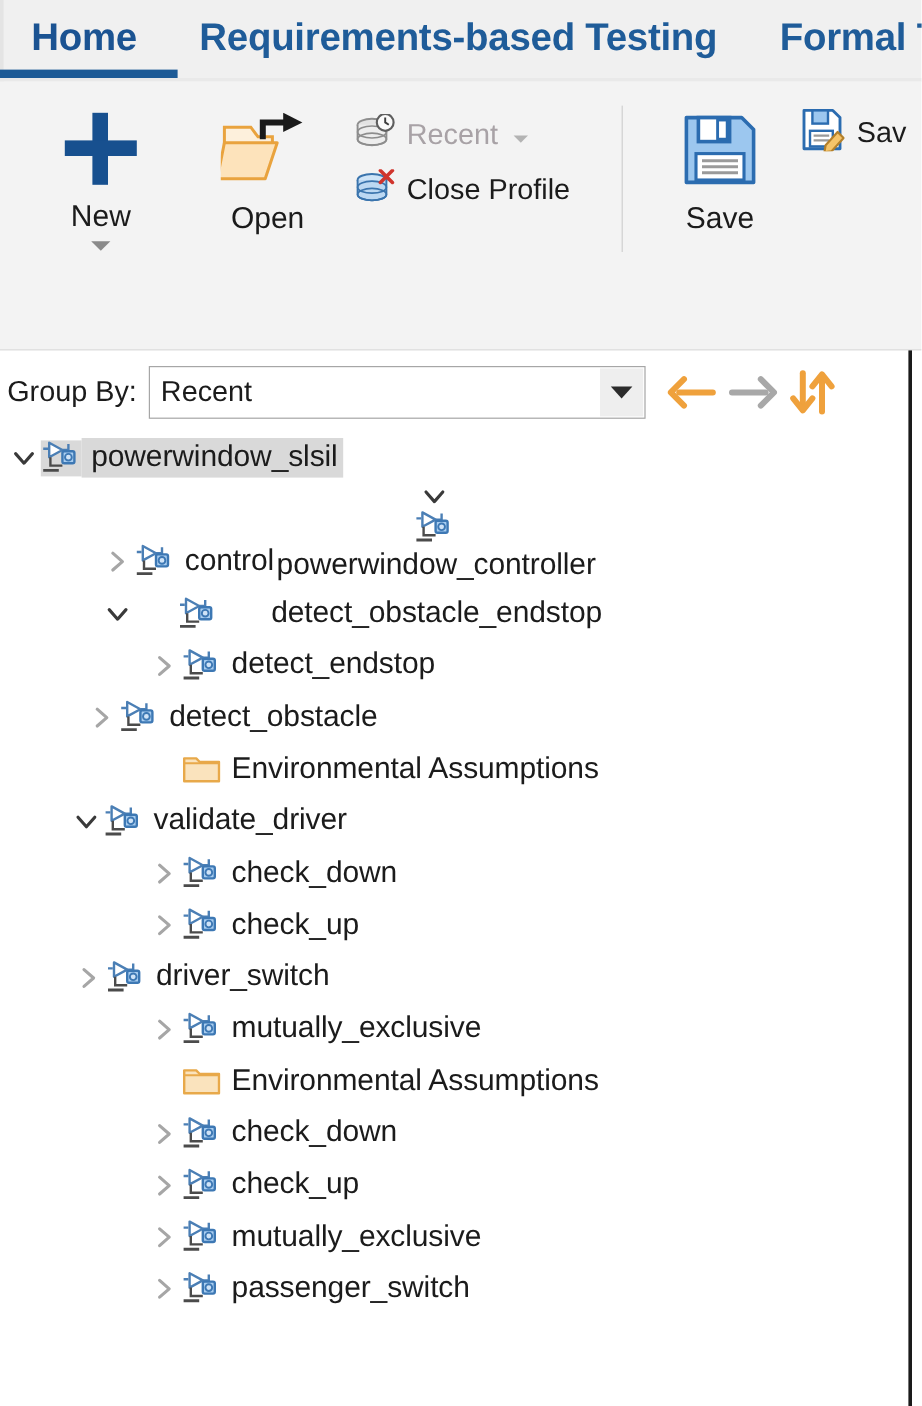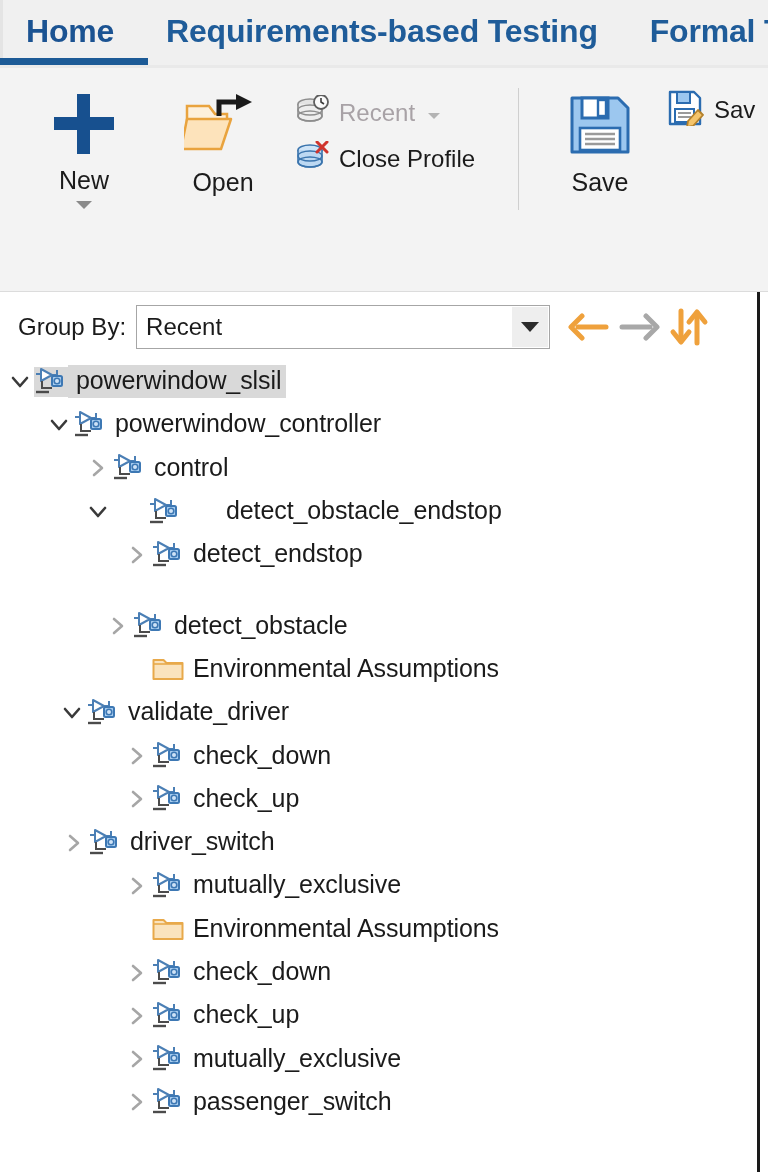--- a/index.html
+++ b/index.html
@@ -175,21 +175,20 @@
   }
 
   
   .groupby-bar {
     position: absolute;
     left: 0; top: 298px;
     width: 768px; height: 58px;
     background: #ffffff;
     display: flex;
     align-items: center;
-    padding-left: 12px;
   }
   .groupby-label {
     margin-left: 6px;
     font-size: 24px;
     color: #1b1b1b;
     white-space: nowrap;
   }
   .combo {
     position: relative;
     margin-left: 10px;
@@ -417,21 +416,21 @@
             <path d="M6,2 l11,6 l-11,6 z" fill="#ffffff" stroke="#4b7fb5" stroke-width="2" stroke-linejoin="round"></path>
             <path d="M17,8 h5 v-5" fill="none" stroke="#4b7fb5" stroke-width="2"></path>
             <path d="M7,14 v7 h10" fill="none" stroke="#4b4b4b" stroke-width="2"></path>
             <rect x="17" y="9" width="10" height="10" rx="1.5" fill="#a8cdf0" stroke="#3d78b4" stroke-width="2"></rect>
             <circle cx="22" cy="14" r="2.8" fill="#cfe3f7" stroke="#3d78b4" stroke-width="1.6"></circle>
             <path d="M1,25 h13" stroke="#4b4b4b" stroke-width="2.4"></path>
           </svg>
         </span>
         <span class="node-label">powerwindow_slsil</span>
       </div>
-      <div class="tree-row" style="padding-left: 45px;">
+      <div class="tree-row" style="padding-left: 45px; flex-direction: column;">
         <span class="twisty">
           <svg width="22" height="22" viewBox="0 0 22 22">
             <path d="M4,7 l7,8 l7,-8" fill="none" stroke="#3a3a3a" stroke-width="2.6" stroke-linecap="round" stroke-linejoin="round"></path>
           </svg>
         </span>
         <span class="node-icon">
           <svg width="32" height="30" viewBox="0 0 32 30">
             <path d="M1,7 h4" stroke="#4b7fb5" stroke-width="2"></path>
             <path d="M6,2 l11,6 l-11,6 z" fill="#ffffff" stroke="#4b7fb5" stroke-width="2" stroke-linejoin="round"></path>
             <path d="M17,8 h5 v-5" fill="none" stroke="#4b7fb5" stroke-width="2"></path>
@@ -493,21 +492,21 @@
             <path d="M6,2 l11,6 l-11,6 z" fill="#ffffff" stroke="#4b7fb5" stroke-width="2" stroke-linejoin="round"></path>
             <path d="M17,8 h5 v-5" fill="none" stroke="#4b7fb5" stroke-width="2"></path>
             <path d="M7,14 v7 h10" fill="none" stroke="#4b4b4b" stroke-width="2"></path>
             <rect x="17" y="9" width="10" height="10" rx="1.5" fill="#a8cdf0" stroke="#3d78b4" stroke-width="2"></rect>
             <circle cx="22" cy="14" r="2.8" fill="#cfe3f7" stroke="#3d78b4" stroke-width="1.6"></circle>
             <path d="M1,25 h13" stroke="#4b4b4b" stroke-width="2.4"></path>
           </svg>
         </span>
         <span class="node-label">detect_endstop</span>
       </div>
-      <div class="tree-row" style="padding-left: 104px; margin-top: 28px;">
+      <div class="tree-row" style="padding-left: 71px;">
         <span class="twisty">
           <svg width="22" height="22" viewBox="0 0 22 22">
             <path d="M7,4 l8,7 l-8,7" fill="none" stroke="#a6a6a6" stroke-width="2.6" stroke-linecap="round" stroke-linejoin="round"></path>
           </svg>
         </span>
         <span class="node-icon">
           <svg width="32" height="30" viewBox="0 0 32 30">
             <path d="M1,7 h4" stroke="#4b7fb5" stroke-width="2"></path>
             <path d="M6,2 l11,6 l-11,6 z" fill="#ffffff" stroke="#4b7fb5" stroke-width="2" stroke-linejoin="round"></path>
             <path d="M17,8 h5 v-5" fill="none" stroke="#4b7fb5" stroke-width="2"></path>

